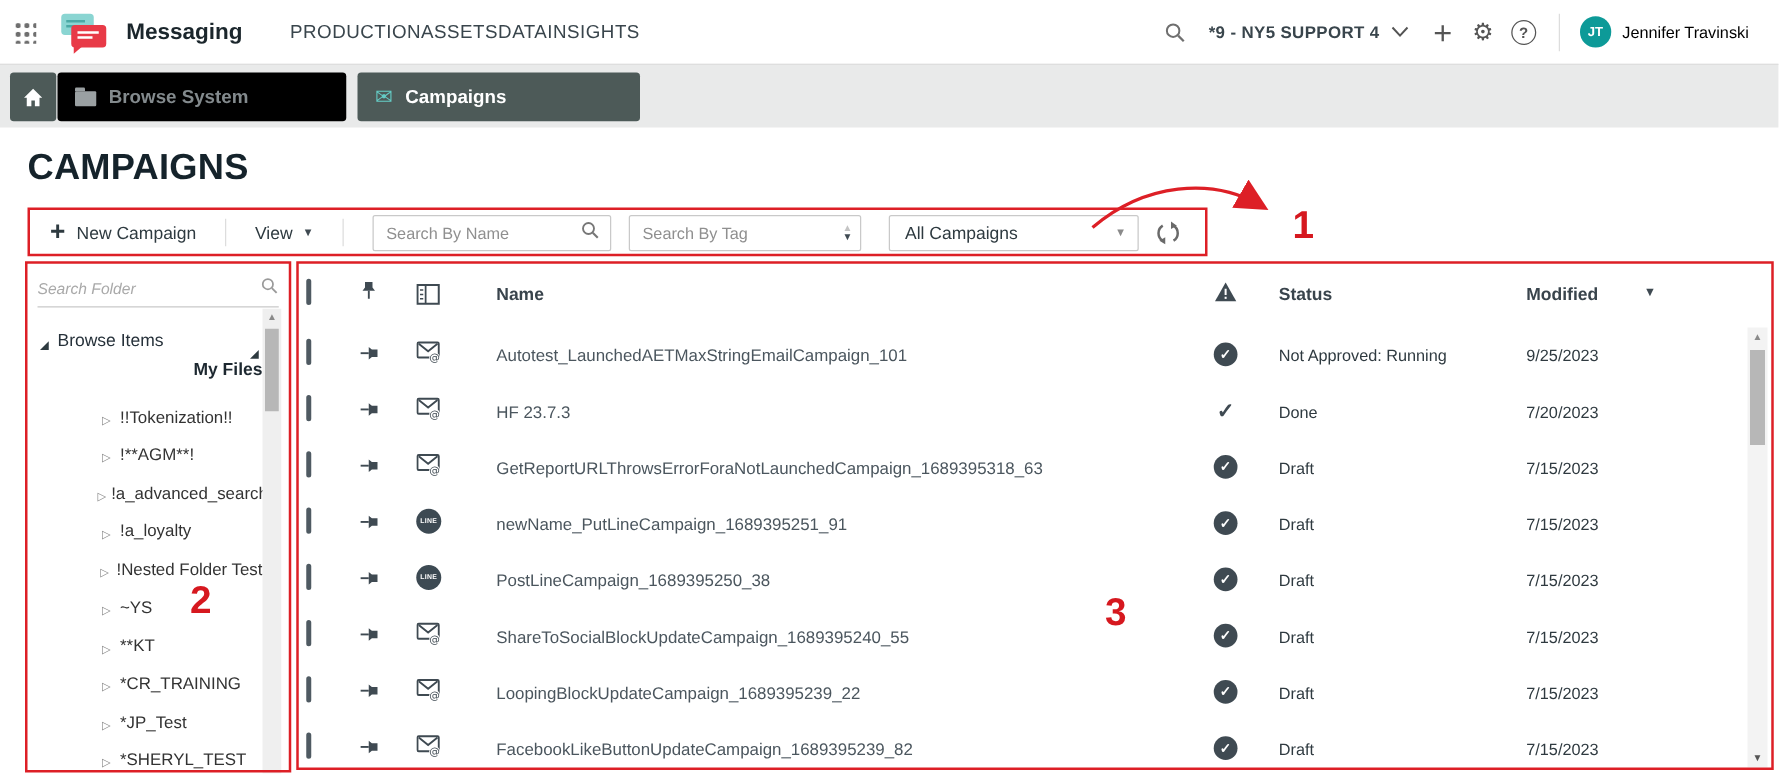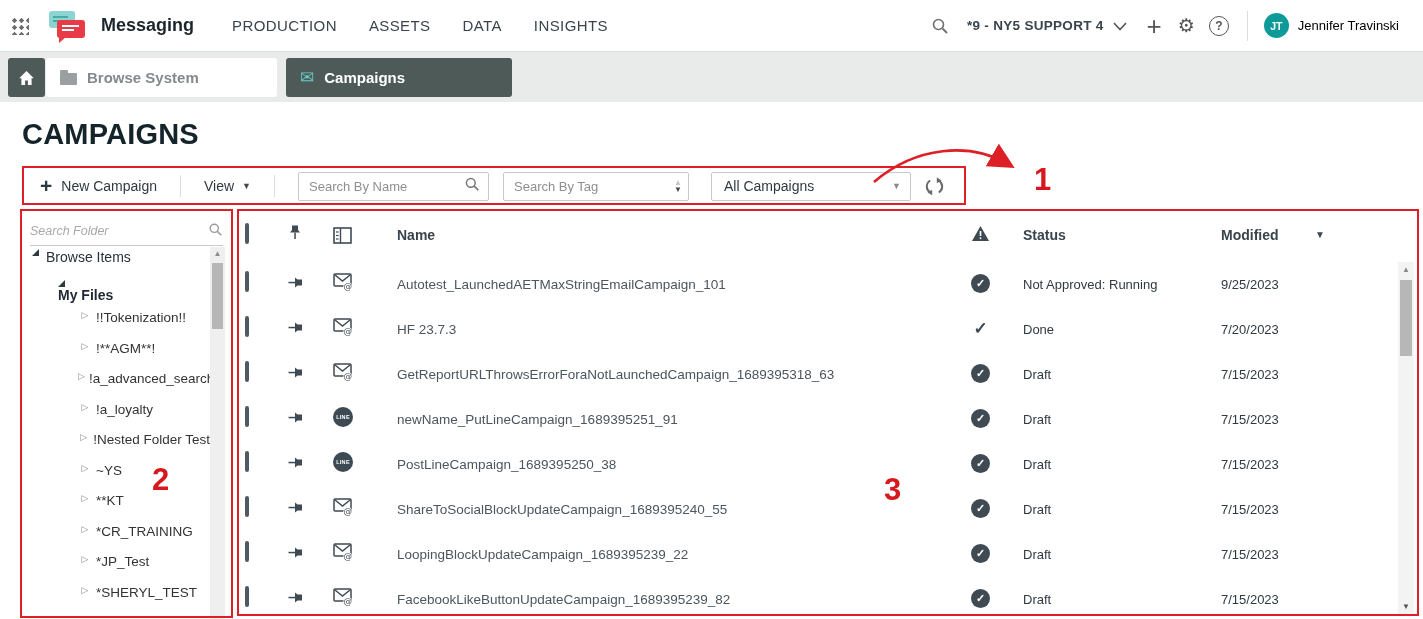--- a/index.html
+++ b/index.html
@@ -13,38 +13,38 @@
     background-size:7px 7px; background-position:1px 1px; cursor:pointer; }
   .logo { position:relative; width:42px; height:30px; margin-left:20px; }
   .logo .b1 { position:absolute; left:0; top:0; width:26px; height:17px; border-radius:3px; background:#8ad5d2; }
   .logo .b1 i { position:absolute; left:4px; height:2px; background:#4aa9a5; }
   .logo .b1 i.l1 { top:5px; width:15px; } .logo .b1 i.l2 { top:9px; width:10px; }
   .logo .b2 { position:absolute; left:8px; top:9px; width:28px; height:18px; border-radius:3px; background:#e83a47; }
   .logo .b2 i { position:absolute; left:5px; height:2px; background:#fff; }
   .logo .b2 i.l1 { top:5px; width:17px; } .logo .b2 i.l2 { top:9px; width:12px; }
   .logo .tail { position:absolute; left:10px; top:26px; width:0; height:0; border-left:7px solid #e83a47; border-bottom:6px solid transparent; }
   .brand { margin-left:10px; font-size:18px; font-weight:bold; color:#1b262c; }
-  .topnav { display:flex; margin-left:38px; gap:32px; }
+  .topnav { display:flex; margin-left:38px; }
   .topnav .nav-item { font-size:15px; color:#39454c; letter-spacing:.4px; cursor:pointer; }
   .top-right { margin-left:auto; display:flex; align-items:center; padding-right:8px; }
   .tr-ico { display:flex; align-items:center; justify-content:center; cursor:pointer; }
   .workspace { display:flex; align-items:center; gap:9px; margin-left:18px; cursor:pointer; }
   .workspace .ws-label { font-size:13.5px; font-weight:bold; color:#39454c; letter-spacing:.3px; }
   .plus-top { font-size:26px; font-weight:300; color:#555; margin-left:20px; line-height:20px; }
   .gear { font-size:19px; color:#555; margin-left:16px; }
   .help { width:20px; height:20px; border:1.6px solid #555; border-radius:50%; margin-left:14px; font-size:12px; color:#555; font-weight:bold; }
   .vdiv { width:1px; height:30px; background:#ddd; margin:0 16px 0 18px; }
   .avatar { width:25px; height:25px; border-radius:50%; background:#0d9a98; color:#fff; font-size:10.5px; font-weight:bold; display:flex; align-items:center; justify-content:center; }
   .username { font-size:13px; color:#000000; margin-left:9px; margin-right:16px; }
 
   
   .crumbbar { position:absolute; left:0; top:51px; width:1423px; height:51px; background:#e9eaea; border-top:1px solid #dedede; }
   .home-btn { position:absolute; left:8px; top:6px; width:37px; height:39px; background:#4d5a58; border-radius:3px; display:flex; align-items:center; justify-content:center; cursor:pointer; }
   .crumb-tab { position:absolute; top:6px; height:39px; border-radius:3px; display:flex; align-items:center; padding:0 14px; cursor:pointer; }
-  .tab-browse { left:46px; width:231px; background:#ffffff; }
+  .tab-browse { left:46px; width:231px; background:#000000; }
   .tab-browse .lbl { font-size:15px; font-weight:bold; color:#838a8d; margin-left:10px; }
   .folder-ic { position:relative; width:17px; height:12px; background:#9aa0a2; border-radius:1px; margin-top:2px; }
   .folder-ic::before { content:""; position:absolute; left:0; top:-3px; width:8px; height:3px; background:#9aa0a2; border-radius:1px 1px 0 0; }
   .tab-campaigns { left:286px; width:226px; background:#4d5a58; }
   .tab-campaigns .env { color:#64cbc5; font-size:17px; line-height:17px; }
   .tab-campaigns .lbl { font-size:15px; font-weight:bold; color:#fff; margin-left:10px; }
 
   
   .page-title { position:absolute; left:22px; top:118px; font-size:29px; font-weight:bold; color:#15232b; letter-spacing:.2px; }
 
@@ -68,21 +68,21 @@
   .tb-select { width:200px; height:29px; margin-left:22px; border:1px solid #c9c9c9; border-radius:2px; display:flex; align-items:center; background:#fff; cursor:pointer; }
   .tb-select .lbl { font-size:14px; color:#2e3a40; padding-left:12px; flex:1; }
   .tb-select .car { font-size:9px; color:#8a8a8a; margin-right:9px; }
   .tb-refresh { margin-left:13px; cursor:pointer; display:flex; }
 
   
   .sidebar { position:absolute; left:20px; top:209px; width:213px; height:410px; background:#fff; overflow:hidden; }
   .folder-search { position:absolute; left:10px; top:8px; width:193px; height:29px; border-bottom:1px solid #c9c9c9; display:flex; align-items:center; }
   .folder-search .ph { flex:1; font-size:12.5px; font-style:italic; color:#a9a9a9; }
   .tree { position:absolute; left:0; top:40px; width:190px; }
-  .tree-item { display:flex; align-items:flex-start; height:30.5px; cursor:pointer; }
+  .tree-item { display:flex; align-items:flex-end; height:30.5px; cursor:pointer; }
   .tree-item .caret { width:14px; display:flex; justify-content:center; }
   .caret-exp { width:0; height:0; border-left:7px solid transparent; border-bottom:7px solid #2e3a40; }
   .caret-col { font-size:9px; color:#8a8a8a; }
   .tree-item .tlabel { font-size:13.5px; color:#333; margin-left:4px; white-space:nowrap; }
   .tree-item.lv0 { padding-left:8px; } .tree-item.lv0 .tlabel { font-size:14px; color:#26313a; }
   .tree-item.lv1 { padding-left:34px;flex-direction:column; }
   .tree-item.lv2 { padding-left:58px; }
   .tree-item.bold .tlabel { font-weight:bold; color:#1d2830; font-size:14px; }
   .side-scroll { position:absolute; left:190px; top:38px; width:15px; height:372px; background:#efefef; }
   .side-scroll .arr-up { position:absolute; left:0; top:2px; width:15px; text-align:center; font-size:8px; color:#8a8a8a; }

